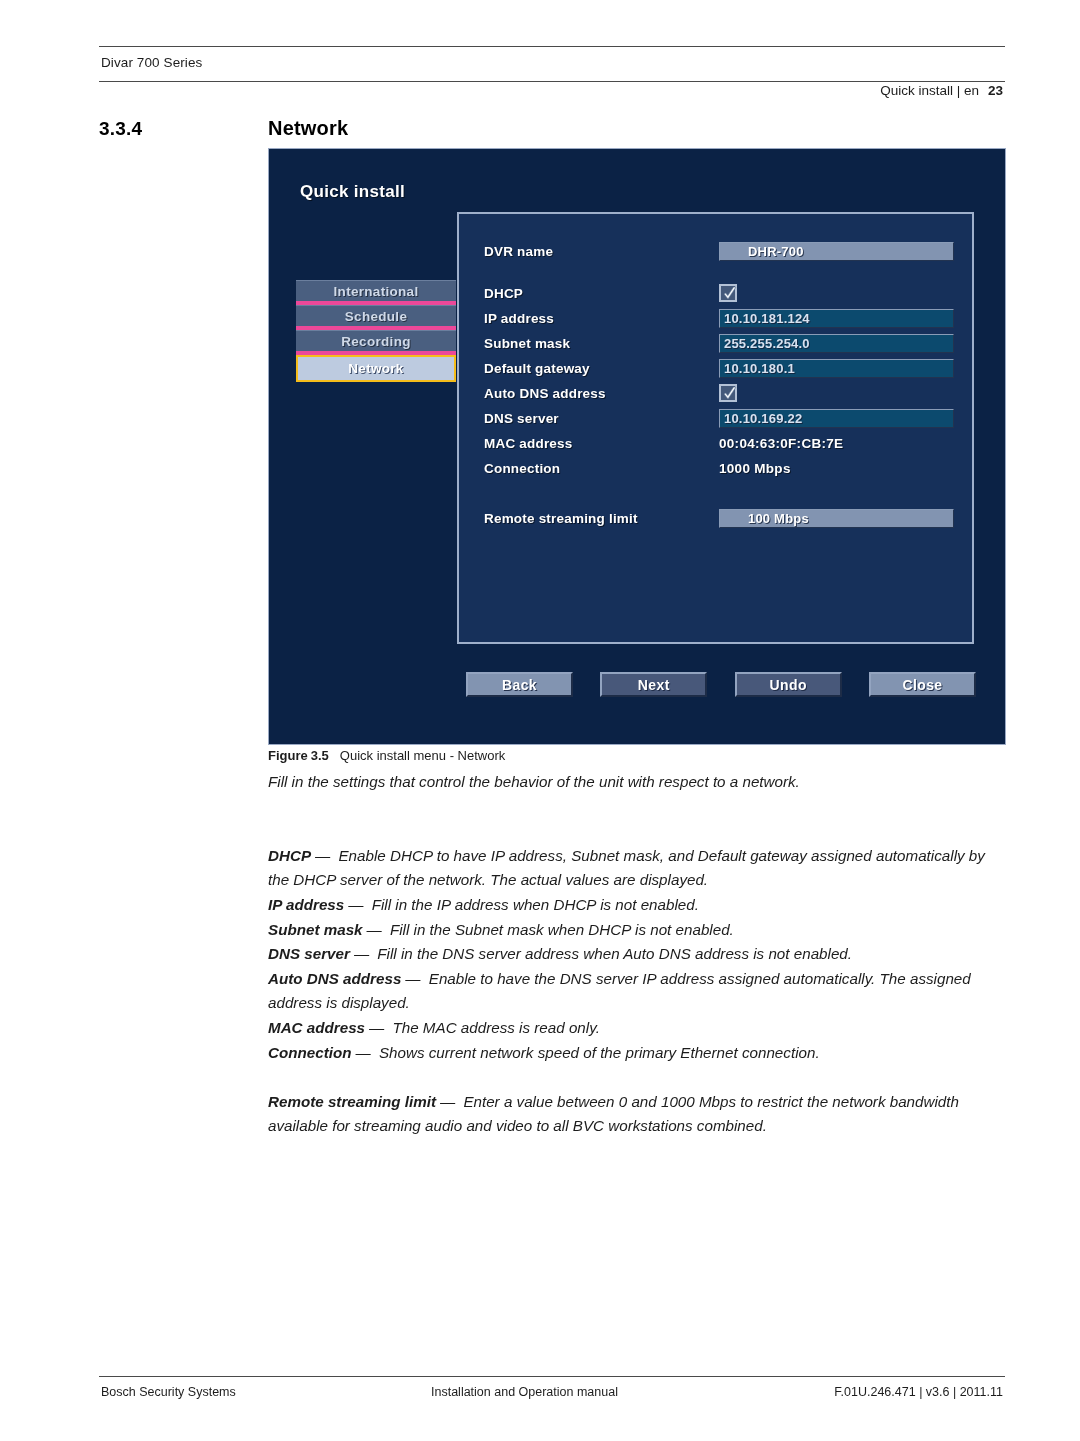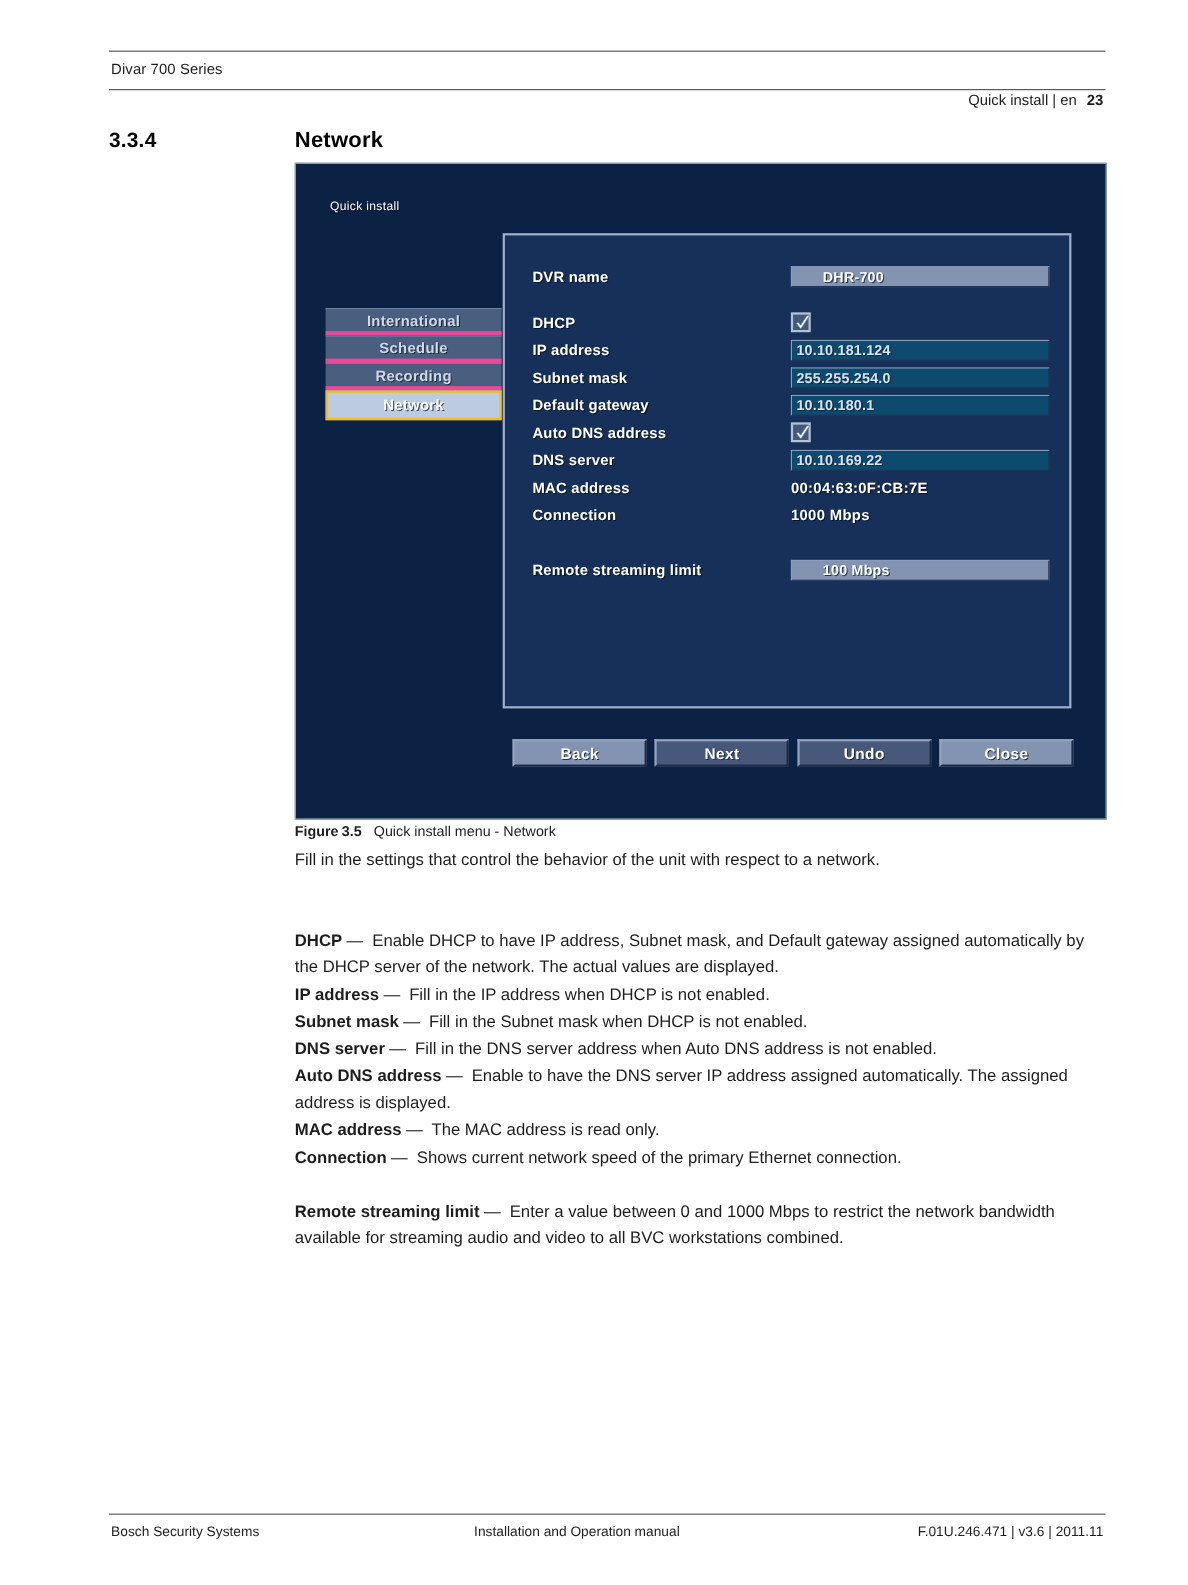--- a/index.html
+++ b/index.html
@@ -57,21 +57,21 @@
   
   .shot {
     position: absolute;
     left: 268px; top: 148px;
     width: 738px; height: 597px;
     background: #0b2245;
     border: 1px solid #9aa9c4;
   }
   .shot-title {
     position: absolute; left: 31px; top: 33px;
-    font-size: 11px; font-weight: normal; color: #ffffff;
+    font-size: 17px; font-weight: bold; color: #ffffff;
     text-shadow: 1px 1px 0 rgba(0,0,0,0.55);
     letter-spacing: 0.3px;
   }
 
   
   .nav {
     position: absolute;
     left: 296px; top: 280px;
     width: 160px;
   }
@@ -154,21 +154,21 @@
   .gap-lg { height: 25px; }
 
   
   .btnbar {
     position: absolute;
     left: 466px; top: 672px;
     width: 510px;
     display: flex; justify-content: space-between;
   }
   .btn {
-    width: 122px; height: 25px;
+    width: 107px; height: 25px;
     display: flex; align-items: center; justify-content: center;
     font-size: 14px; font-weight: bold;
     color: #ffffff;
     text-shadow: 1px 1px 0 rgba(25,38,64,0.9);
     background: #48587a;
     border-top: 2px solid #93a4c0;
     border-left: 2px solid #93a4c0;
     border-right: 2px solid #1d2c47;
     border-bottom: 2px solid #1d2c47;
     letter-spacing: 0.4px;
@@ -186,21 +186,21 @@
 
   
   .body {
     position: absolute;
     left: 268px; top: 770px;
     width: 738px;
     font-size: 15.2px;
     line-height: 24.6px;
     color: #1d1d1d;
   }
-  .body p { margin: 0; }
+  .body p { margin: 0; font-style: italic; }
   .body .spacer { height: 24.6px; }
   .body b { font-weight: bold; }
   .body .dash { padding: 0 4px; }
 
   
   .page-footer {
     position: absolute;
     left: 99px; top: 1376px;
     width: 906px;
   }

